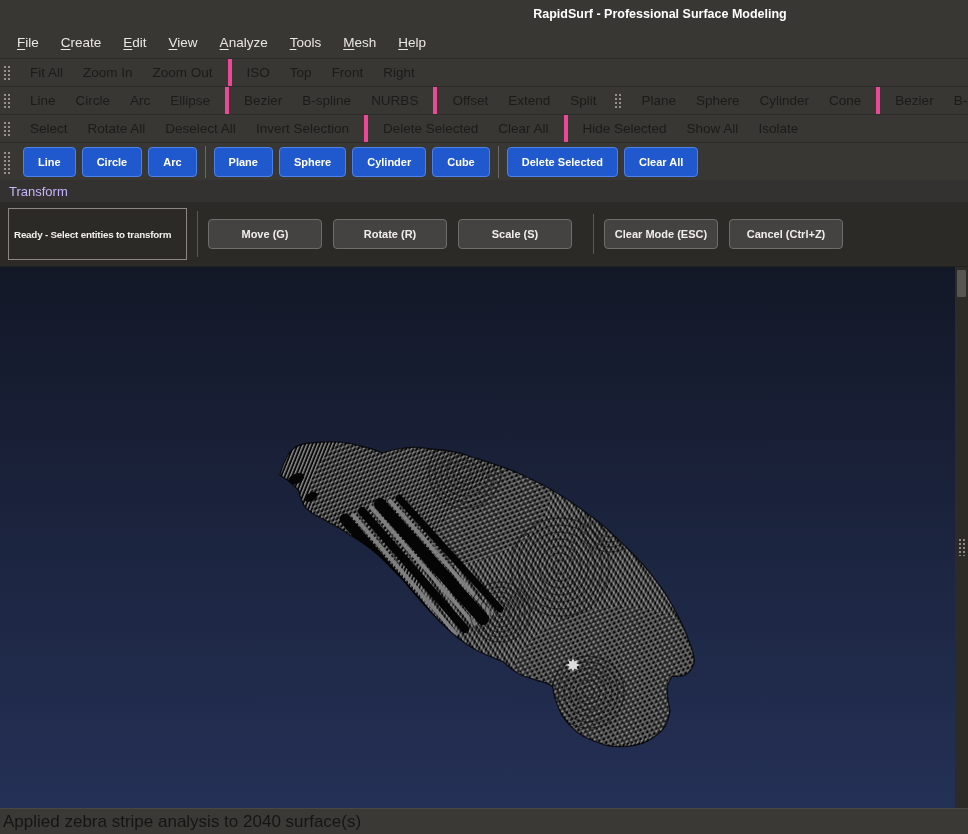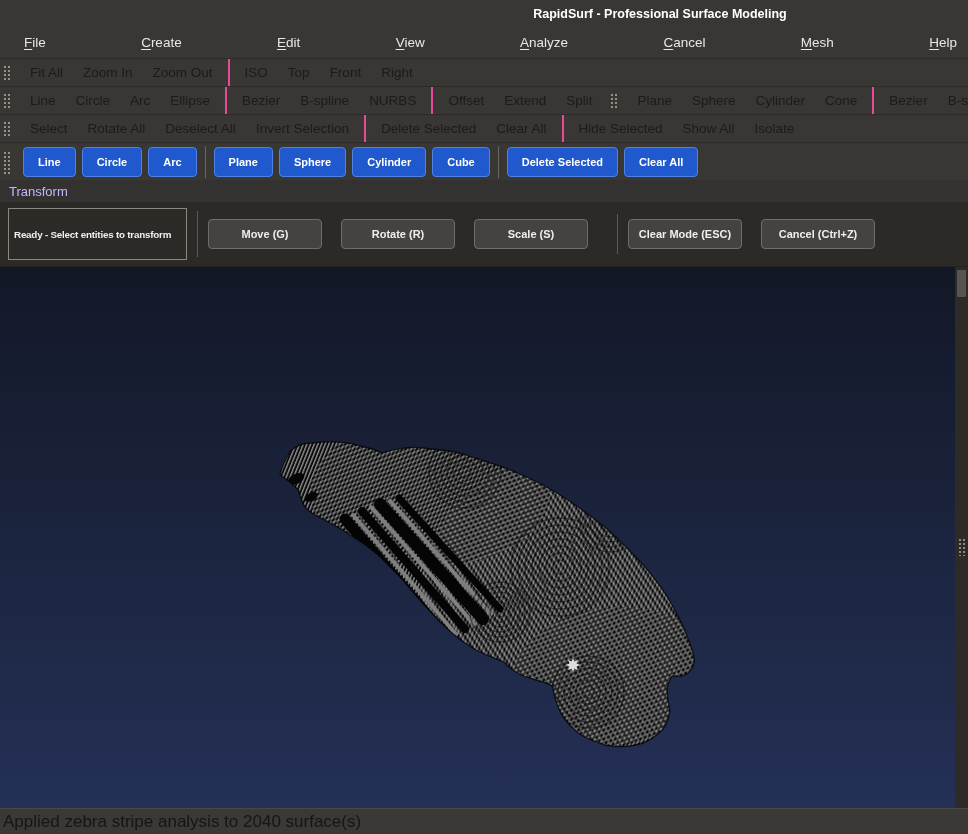--- a/index.html
+++ b/index.html
@@ -5,33 +5,33 @@
   * { margin:0; padding:0; box-sizing:border-box; }
   html,body { width:968px; height:834px; }
   body { background:#393733; font-family:"Liberation Sans",sans-serif; overflow:hidden; -webkit-font-smoothing:antialiased; }
   .window { width:968px; height:834px; display:flex; flex-direction:column; }
 
   
   .titlebar { height:27px; flex:none; display:flex; align-items:center; background:#393733; }
   .title { flex:1; text-align:center; padding-left:352px; font-weight:bold; font-size:12.5px; color:#ffffff; }
 
   
-  .menubar { height:31px; flex:none; display:flex; align-items:center; padding-left:13px;justify-content:space-between; }
+  .menubar { height:31px; flex:none; display:flex; align-items:center; padding-left:6px; }
   .menu-item { display:inline-block; padding:3px 11px; font-size:13.5px; color:#e9e7e4; cursor:default; }
   .menu-item::first-letter { text-decoration:underline; text-underline-offset:2px; }
 
   
   .tb-row { height:28px; flex:none; display:flex; align-items:stretch; border-top:1px solid #2e2c2a; overflow:hidden; white-space:nowrap; }
   .toolbar { display:flex; align-items:stretch; }
   .grip { width:8px; margin:6px 4px 5px 3px; flex:none;
           background-image:radial-gradient(circle,#94918c 1px,transparent 1.2px);
           background-size:4px 4px; }
   .groups { display:flex; align-items:stretch; }
   .tb-group { display:flex; align-items:center; padding:0 5px; }
-  .tb-group + .tb-group { border-left:2px solid #ec4899; }
+  .tb-group + .tb-group { border-left:4px solid #ec4899; }
   .tb-btn { background:none; border:none; font:13.5px "Liberation Sans",sans-serif; color:#1c1b19;
             padding:0 10px; height:100%; cursor:default; }
 
   
   .quick-row { height:38px; flex:none; display:flex; align-items:center; border-top:1px solid #2e2c2a; overflow:hidden; }
   .q-groups { display:flex; align-items:center; }
   .q-group { display:flex; align-items:center; gap:6px; padding:0 8px; height:32px; }
   .q-group + .q-group { border-left:1px solid #6b6862; }
   .q-btn { background:#2058cd; border:1px solid #4d82e8; border-radius:4px; color:#ffffff;
            font:bold 11px "Liberation Sans",sans-serif; height:30px; padding:0 14px; cursor:default; }
@@ -39,21 +39,21 @@
   
   .transform-label-row { height:22px; flex:none; display:flex; align-items:flex-end; padding:0 0 3px 9px;
                          background:#343230; font-size:13px; color:#c4b5fd; }
   .transform-panel { height:64px; flex:none; background:#2c2a27; display:flex; align-items:center; padding-left:8px; overflow:hidden; }
   .ready-box { width:179px; height:52px; flex:none; border:1px solid #8b8783; display:flex; align-items:center;
                padding:12px 5px; color:#f1efec; font-weight:bold; font-size:9.8px; letter-spacing:-0.2px; }
   .tp-sep { width:1px; height:46px; background:#5c5a56; margin:0 10px; flex:none; }
   .tp-sep.short { height:40px; }
   .tp-btns { display:flex; align-items:center; }
   .tp-btn { width:114px; height:30px; flex:none; background:#454341; border:1px solid #6f6d69; border-radius:4px;
-            color:#f0eeea; font:bold 11px "Liberation Sans",sans-serif; margin-right:19px; cursor:default; }
+            color:#f0eeea; font:bold 11px "Liberation Sans",sans-serif; margin-right:11px; cursor:default; }
 
   
   .viewport { height:542px; flex:none; display:flex; border-top:1px solid #232120; }
   .canvas { position:relative; width:955px; height:100%;
             background:linear-gradient(180deg,#131827 0%,#243056 100%); }
   .canvas svg { position:absolute; left:0; top:0; }
   .vscroll { width:13px; height:100%; background:#2d2b28; position:relative; }
   .vthumb { position:absolute; left:2px; top:3px; width:9px; height:27px; background:#57554f; border-radius:1px; }
   .vgrip { position:absolute; left:3px; top:271px; width:8px; height:18px;
            background-image:radial-gradient(circle,#8c8984 1px,transparent 1.2px); background-size:4px 4px; }
@@ -71,21 +71,21 @@
     <div class="title">RapidSurf - Professional Surface Modeling</div>
   </div>
 
   <div class="menubar">
 
   <span class="menu-item">File</span>
       <span class="menu-item">Create</span>
       <span class="menu-item">Edit</span>
       <span class="menu-item">View</span>
       <span class="menu-item">Analyze</span>
-      <span class="menu-item">Cancel</span>
+      <span class="menu-item">Tools</span>
       <span class="menu-item">Mesh</span>
       <span class="menu-item">Help</span>
     </div>
 
   <div>
 
   <div class="tb-row">
 
       <div class="toolbar">
             <span class="grip"></span>

